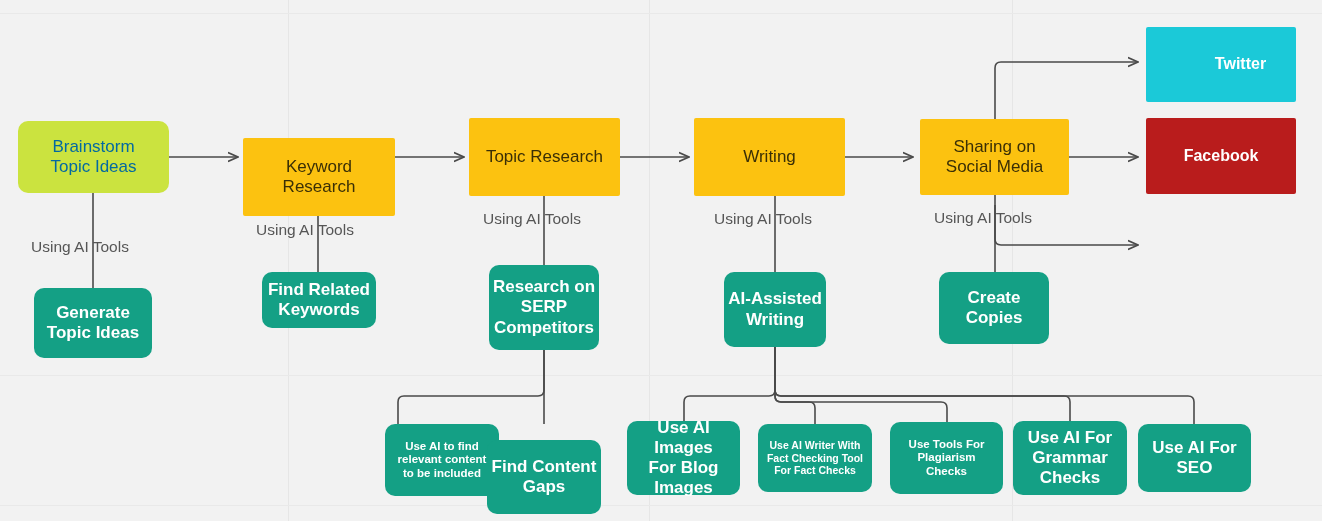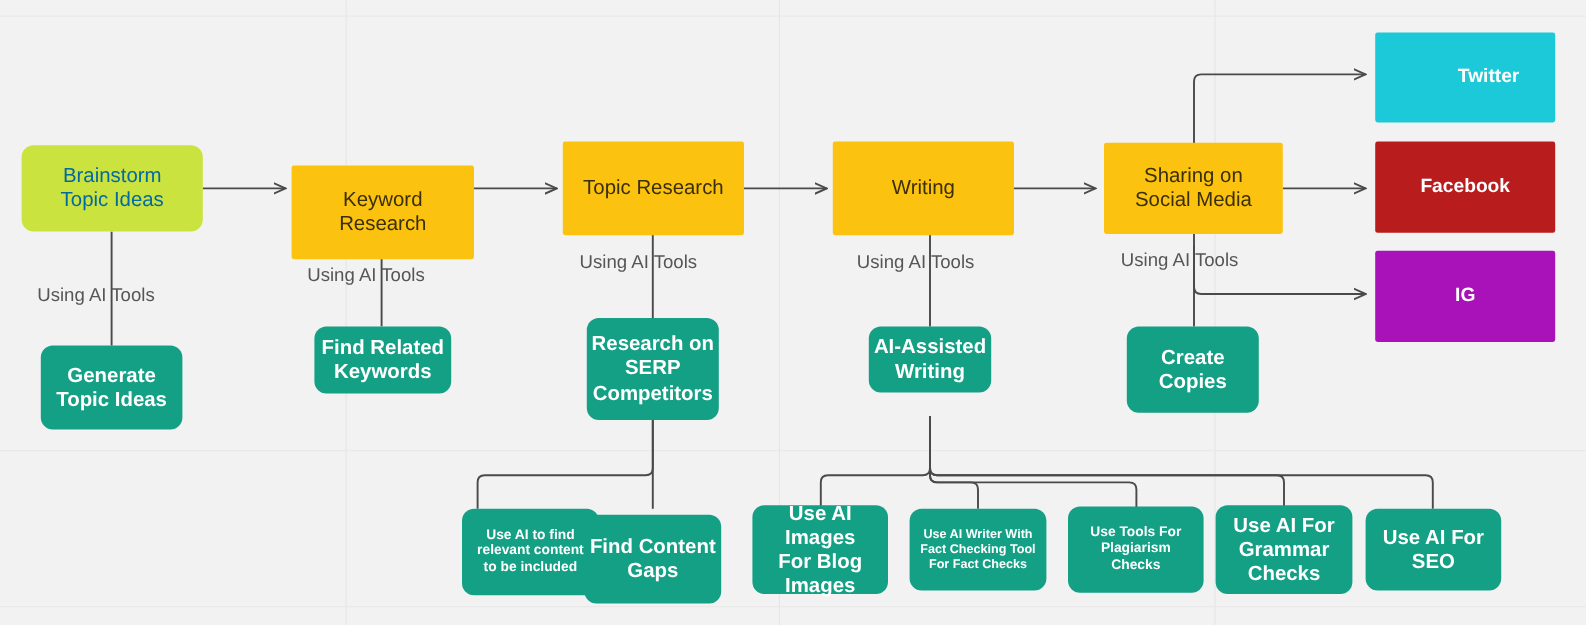--- a/index.html
+++ b/index.html
@@ -148,49 +148,48 @@
 
   <div class="node stage" style="left:694px; top:118px; width:151px; height:78px;">Writing</div>
 
   <div class="node stage" style="left:920px; top:119px; width:149px; height:76px;">Sharing on
 Social Media</div>
 
   <div class="node social" style="left:1146px; top:27px; width:150px; height:75px; background:#1bc9d8;padding-left:39px;">Twitter</div>
 
   <div class="node social" style="left:1146px; top:118px; width:150px; height:76px; background:#b91c1c;">Facebook</div>
 
-  <div class="node social" style="left:1146px; top:209px; width:150px; height:76px; background:#a812b8;">IG</div>
 
   <div class="edge-label" style="left:31px; top:238px;">Using AI Tools</div>
   <div class="edge-label" style="left:256px; top:221px;">Using AI Tools</div>
   <div class="edge-label" style="left:483px; top:210px;">Using AI Tools</div>
   <div class="edge-label" style="left:714px; top:210px;">Using AI Tools</div>
   <div class="edge-label" style="left:934px; top:209px;">Using AI Tools</div>
 
   <div class="node task" style="left:34px; top:288px; width:118px; height:70px;">Generate
 Topic Ideas</div>
 
   <div class="node task" style="left:262px; top:272px; width:114px; height:56px;">Find Related
 Keywords</div>
 
   <div class="node task" style="left:489px; top:265px; width:110px; height:85px;">Research on
 SERP
 Competitors</div>
 
-  <div class="node task" style="left:724px; top:272px; width:102px; height:55px;">AI-Assisted
+  <div class="node task" style="left:724px; top:272px; width:102px; height:75px;">AI-Assisted
 Writing</div>
 
   <div class="node task" style="left:939px; top:272px; width:110px; height:72px;">Create
 Copies</div>
 
   <div class="node task small" style="left:341px; top:424px; width:114px; height:72px;margin-left:44px;">Use AI to find
 relevant content
 to be included</div>
 
-  <div class="node task" style="left:487px; top:429px; width:114px; height:74px;">Find Content
+  <div class="node task" style="left:487px; top:440px; width:114px; height:74px;">Find Content
 Gaps</div>
 
   <div class="node task" style="left:627px; top:421px; width:113px; height:74px;">Use AI Images
 For Blog
 Images</div>
 
   <div class="node task tiny" style="left:758px; top:424px; width:114px; height:68px;">Use AI Writer With
 Fact Checking Tool
 For Fact Checks</div>
 

